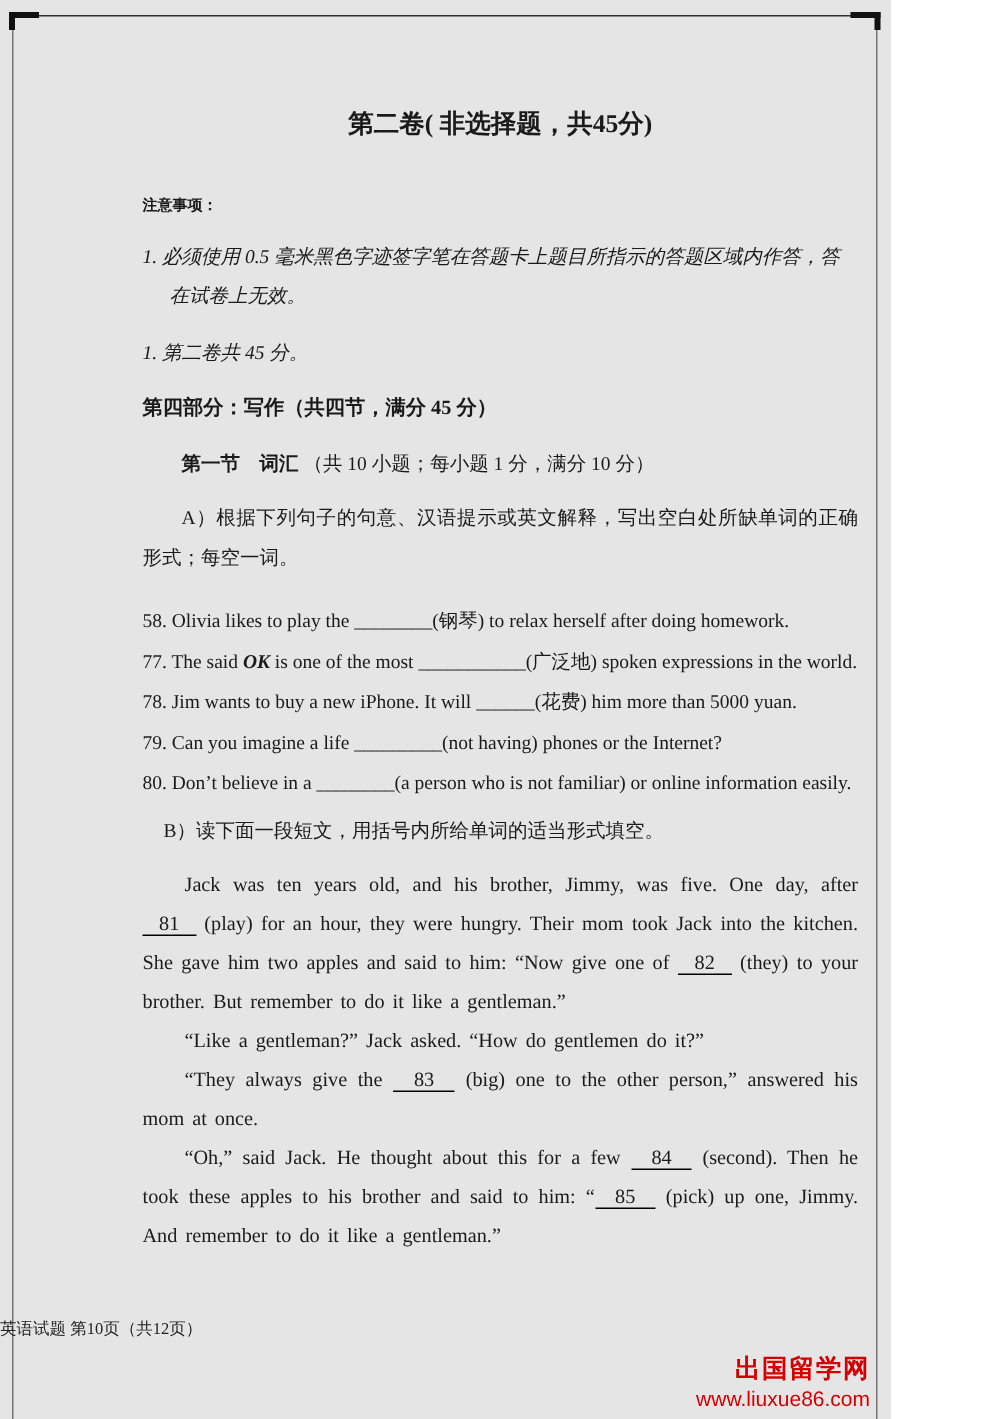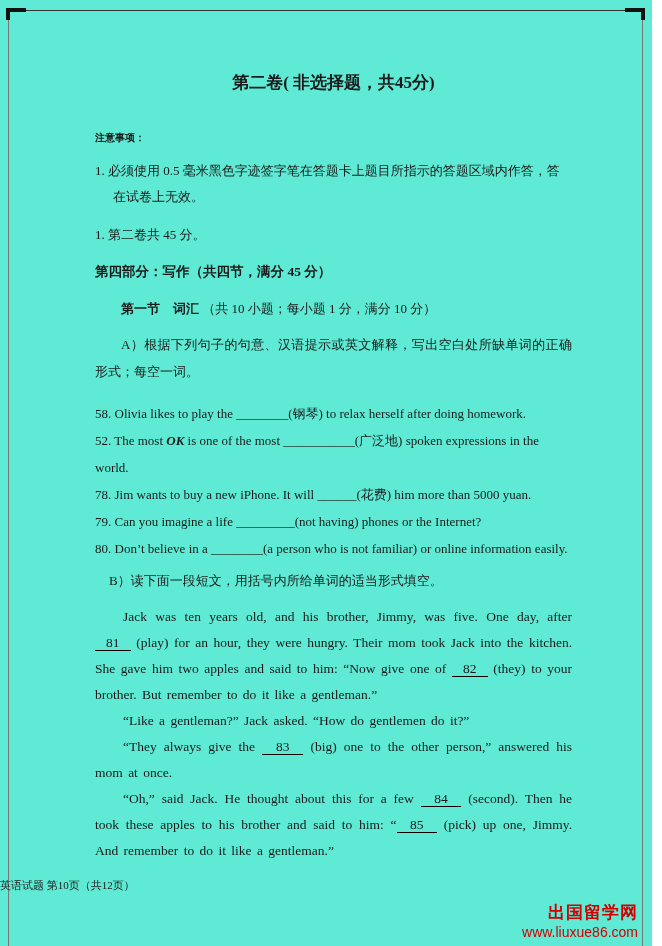--- a/index.html
+++ b/index.html
@@ -1,19 +1,19 @@
 <!DOCTYPE html>
 <html><head>
 <meta charset="utf-8">
 <style>
   html,body{margin:0;padding:0;background:#ffffff;}
   .page{
     position:relative;
-    width:652px;height:946px;
-    background:#5eead4;
+    width:594px;height:946px;
+    background:#e5e5e5;
     font-family:"Liberation Serif","DejaVu Serif",serif;
     color:#1a1a1a;
     overflow:hidden;
   }
   
   .frame{
     position:absolute;top:10px;left:8px;right:9px;bottom:0;
     border-top:1px solid #333;
     border-left:1px solid #777;
     border-right:1px solid #777;
@@ -31,21 +31,21 @@
   }
   .title{
     text-align:center;
     font-weight:bold;
     font-size:17px;
     margin:0 0 34px 0;
   }
   .notice-heading{font-weight:bold;margin:0 0 10px 0;font-size:10px;}
   .notice-item{
     padding-left:18px;text-indent:-18px;
-    margin:12px 0 9px 0;line-height:2.0;
+    margin:12px 0 9px 0;line-height:2.0;font-style:italic;
   }
   .part-heading{font-weight:bold;font-size:13.5px;margin:14px 0 10px 0;}
   .section-heading{margin:16px 0 12px 0;padding-left:26px;}
   .section-heading .bold{font-weight:bold;text-align:center;}
   .instruction-a{margin:10px 0 14px 0;text-indent:26px;line-height:2.1;text-align:justify;}
   .instruction-b{margin:6px 0 10px 0;text-indent:14px;line-height:2.0;}
   .question{line-height:27px;margin:0;}
   .qnum{}
   .bi{font-weight:bold;font-style:italic;}
   .blank{border-bottom:1px solid #000;white-space:pre;margin-top:21px;}
@@ -89,21 +89,21 @@
 
     <div class="section-heading">
       <span class="bold">第一节　词汇</span>
       <span>（共 10 小题；每小题 1 分，满分 10 分）</span>
     </div>
 
     <p class="instruction-a">A）根据下列句子的句意、汉语提示或英文解释，写出空白处所缺单词的正确形式；每空一词。</p>
 
     <div>
         <div class="question"><span class="qnum">58. </span><span>Olivia likes to play the ________(钢琴) to relax herself after doing homework.</span></div>
-        <div class="question"><span class="qnum">52. </span><span>The most </span><span class="bi">OK</span><span> is one of the most ___________(广泛地) spoken expressions in the world.</span></div>
+        <div class="question"><span class="qnum">77. </span><span>The said </span><span class="bi">OK</span><span> is one of the most ___________(广泛地) spoken expressions in the world.</span></div>
         <div class="question"><span class="qnum">78. </span><span>Jim wants to buy a new iPhone. It will ______(花费) him more than 5000 yuan.</span></div>
         <div class="question"><span class="qnum">79. </span><span>Can you imagine a life _________(not having) phones or the Internet?</span></div>
         <div class="question"><span class="qnum">80. </span><span>Don’t believe in a ________(a person who is not familiar) or online information easily.</span></div>
       </div>
 
     <p class="instruction-b">B）读下面一段短文，用括号内所给单词的适当形式填空。</p>
 
     <div>
         <p class="story-para"><span>Jack was ten years old, and his brother, Jimmy, was five. One day, after </span><span class="blank">&nbsp;&nbsp;81&nbsp;&nbsp;</span><span> (play) for an hour, they were hungry. Their mom took Jack into the kitchen. She gave him two apples and said to him: “Now give one of </span><span class="blank">&nbsp;&nbsp;82&nbsp;&nbsp;</span><span> (they) to your brother. But remember to do it like a gentleman.”</span></p>
         <p class="story-para"><span>“Like a gentleman?” Jack asked. “How do gentlemen do it?”</span></p>

